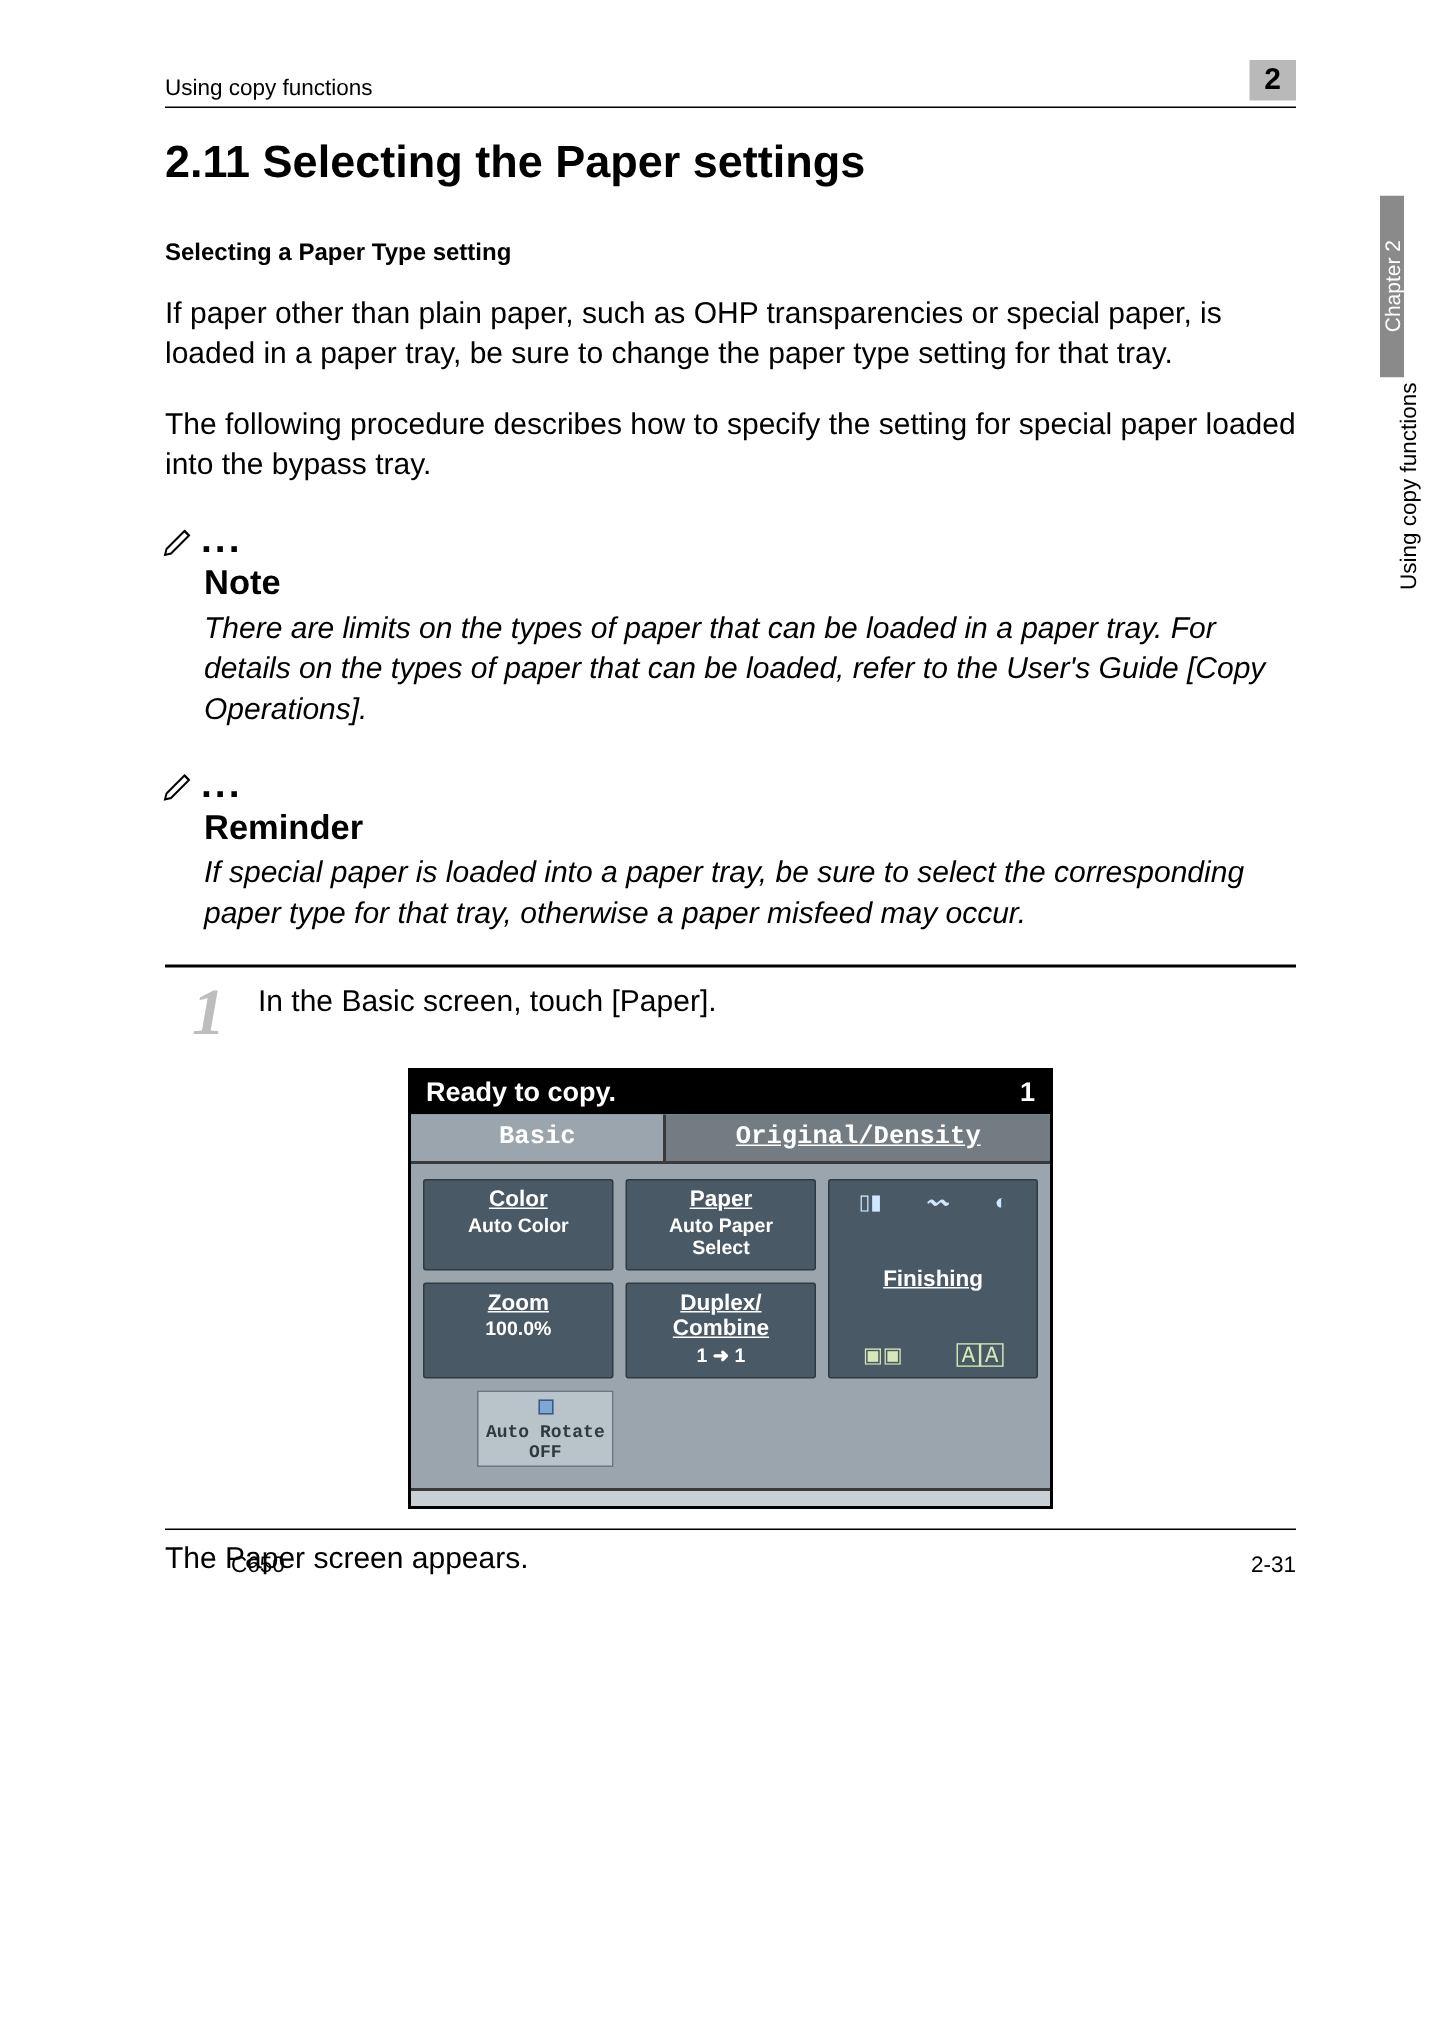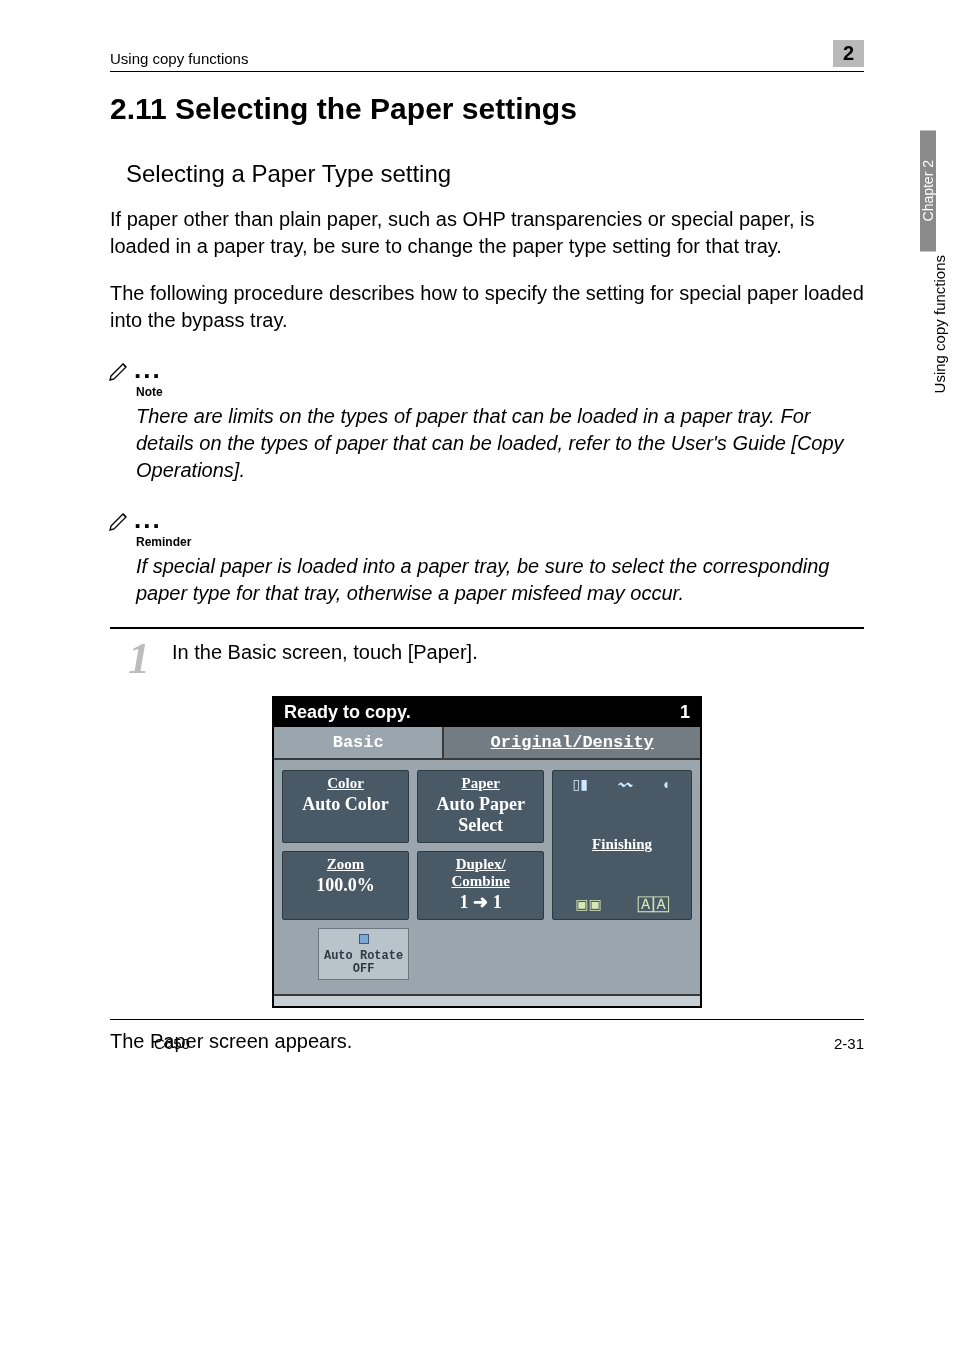--- a/index.html
+++ b/index.html
@@ -38,23 +38,23 @@
     border: none;
     border-top: 1px solid #000;
     margin: 0 0 20px 0;
   }
   h1.section-title {
     font-size: 30px;
     font-weight: bold;
     margin: 16px 0 34px 0;
   }
   h2.subheading {
-    font-size: 24px;
-    font-weight: normal;
-    margin: 0 0 18px 16px;
+    font-size: 16px;
+    font-weight: bold;
+    margin: 0 0 18px 0;
   }
   p.body, p.note-body, p.step-body, p.after-step {
     font-size: 20px;
     line-height: 1.35;
     margin: 0 0 20px 0;
   }
   .note-block {
     margin: 8px 0 12px 0;
   }
   .note-marker {
@@ -67,21 +67,21 @@
   .note-marker .dots {
     font-weight: bold;
     letter-spacing: 2px;
     margin-left: 2px;
   }
   .note-content {
     padding-left: 26px;
   }
   .note-title {
     font-weight: bold;
-    font-size: 12px;
+    font-size: 23px;
     margin-bottom: 4px;
   }
   .note-body { font-style: italic; }
   .step-sep {
     border: none;
     border-top: 2px solid #000;
     margin: 10px 0 10px 0;
   }
   .step-row {
     display: flex;
@@ -146,39 +146,39 @@
     padding: 10px 8px 14px 8px;
     display: grid;
     grid-template-columns: 1fr 1fr 1.1fr;
     grid-template-rows: auto auto auto;
     gap: 8px;
     background: #9aa5ad;
   }
   .p-btn {
     background: #495a66;
     color: #fff;
-    font-family: Liberation Serif, serif;
+    font-family: Liberation Sans, sans-serif;
     border: 1px solid #2e3a42;
     border-radius: 2px;
     text-align: center;
     padding: 4px 2px 6px 2px;
     font-size: 14px;
     line-height: 1.15;
   }
   .p-btn .hdr {
     font-weight: bold;
     text-decoration: underline;
     display: block;
     font-size: 15px;
     margin-bottom: 2px;
   }
   .p-btn .val {
     font-weight: bold;
     display: block;
-    font-size: 18px;
+    font-size: 13px;
   }
   .p-btn.tall {
     grid-row: span 2;
     display: flex;
     flex-direction: column;
     justify-content: space-between;
     padding: 6px 4px;
   }
   .p-btn.tall .icons-top, .p-btn.tall .icons-bot {
     display: flex;

